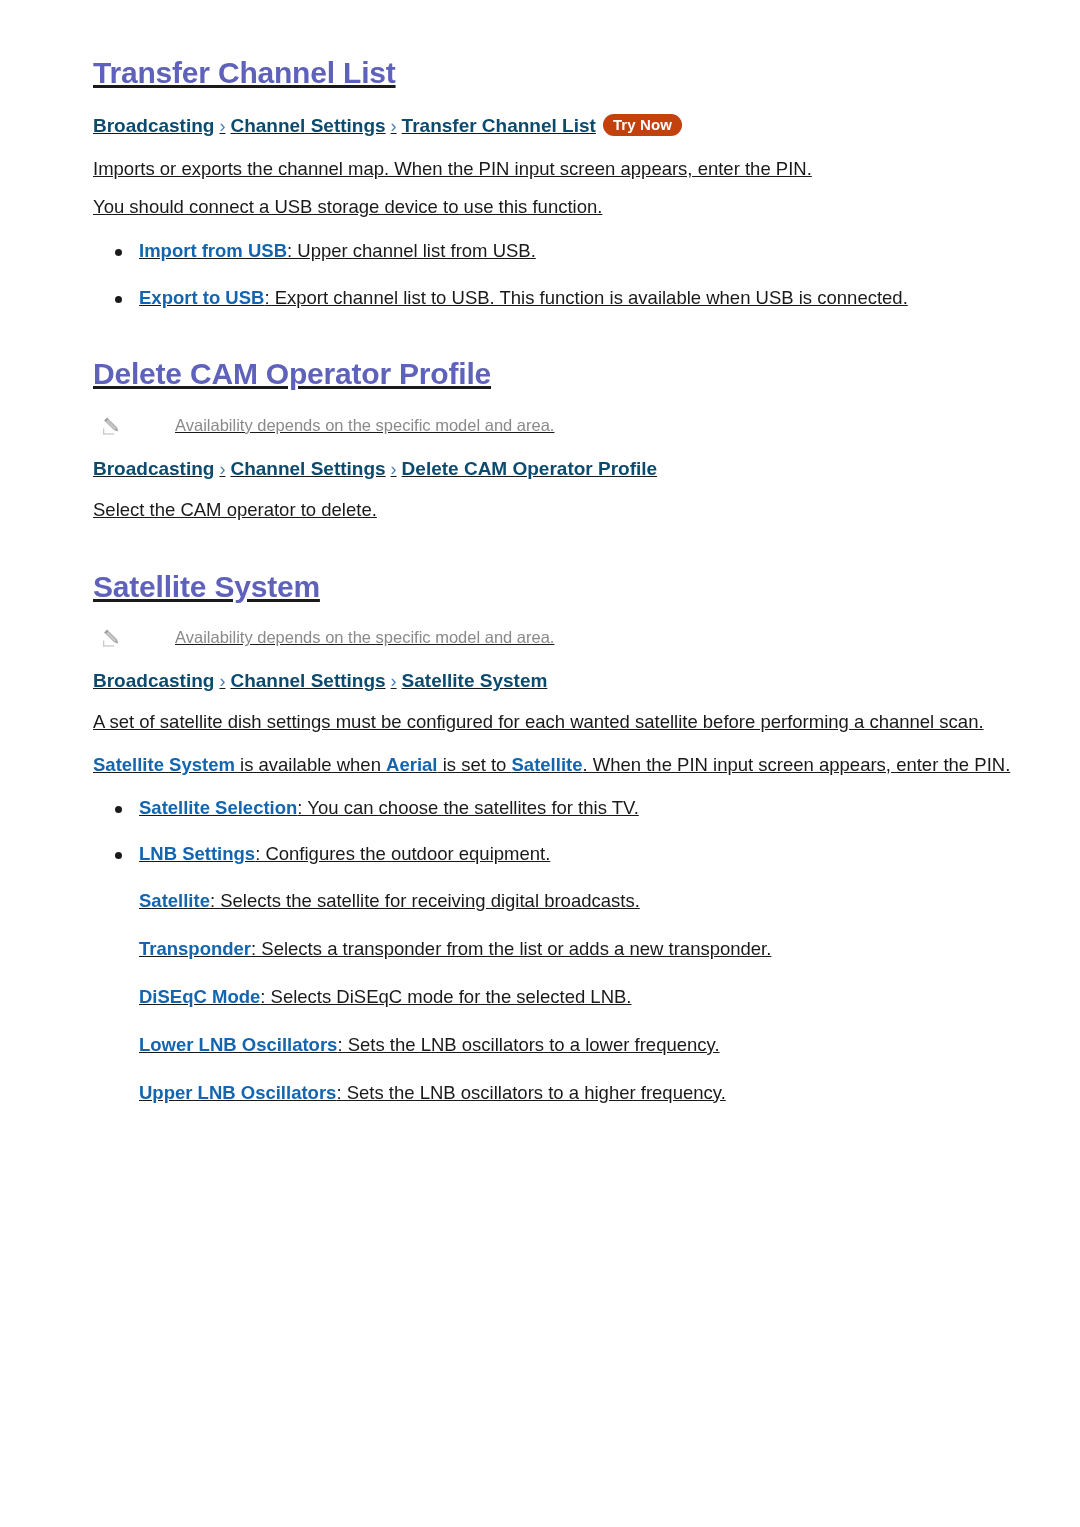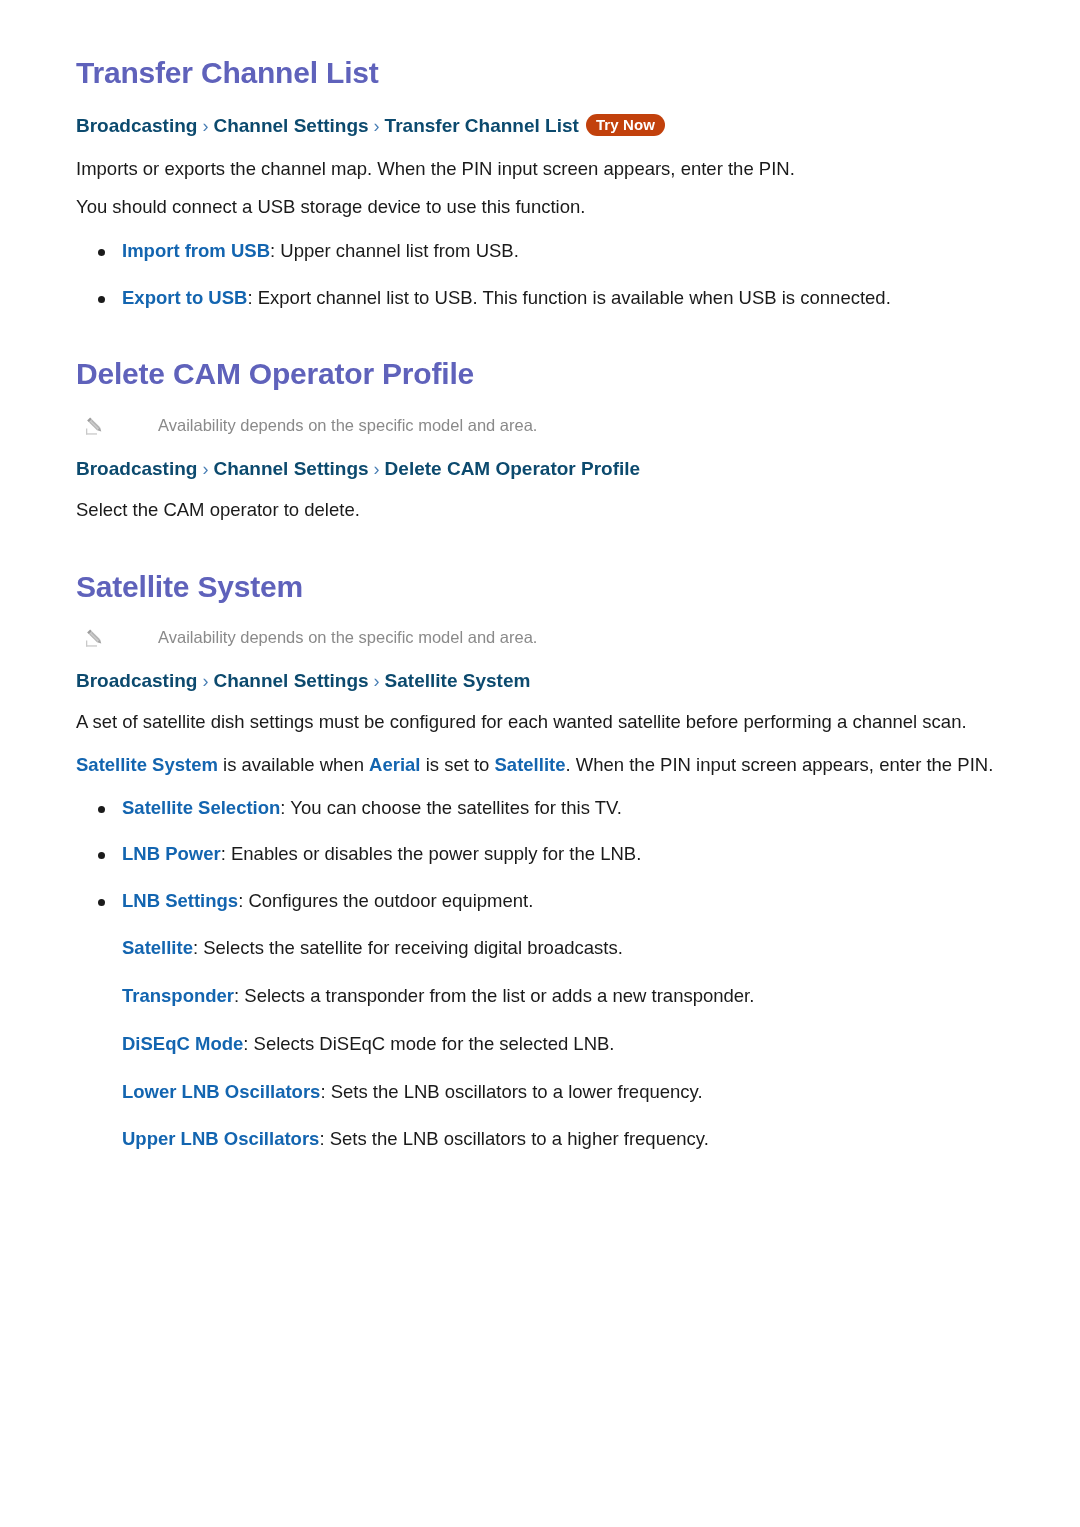--- a/index.html
+++ b/index.html
@@ -19,23 +19,24 @@
     position: absolute;
     left: 0;
     top: 0;
     width: 1080px;
     height: 1527px;
     padding: 0;
     box-sizing: border-box;
   }
   .content {
     position: absolute;
-    left: 76px;
+    left: 93px;
     top: 56px;
     width: 928px;
+    text-decoration: underline;
   }
 
   h1.section-title {
     font-size: 30px;
     font-weight: bold;
     color: #5f62bb;
     margin: 0 0 22px 0;
     letter-spacing: -0.2px;
     line-height: 1.15;
   }
@@ -221,21 +222,20 @@
       <div class="breadcrumb">
         <span class="crumb">Broadcasting</span><span class="sep">›</span><span class="crumb">Channel Settings</span><span class="sep">›</span><span class="crumb">Satellite System</span>
       </div>
 
       <p class="body-text tight">A set of satellite dish settings must be configured for each wanted satellite before performing a channel scan.</p>
 
       <p class="body-text tight"><span class="lnk">Satellite System</span><span> is available when </span><span class="lnk">Aerial</span><span> is set to </span><span class="lnk">Satellite</span><span>. When the PIN input screen appears, enter the PIN.</span></p>
 
       <ul class="bullets">
         <li><span class="lnk">Satellite Selection</span><span>: You can choose the satellites for this TV.</span></li>
-        <li><span class="lnk">LNB Power</span><span>: Enables or disables the power supply for the LNB.</span></li>
         <li><span class="lnk">LNB Settings</span><span>: Configures the outdoor equipment.</span></li>
       </ul>
 
       <ul class="sub-list">
         <li><span class="lnk">Satellite</span><span>: Selects the satellite for receiving digital broadcasts.</span></li>
         <li><span class="lnk">Transponder</span><span>: Selects a transponder from the list or adds a new transponder.</span></li>
         <li><span class="lnk">DiSEqC Mode</span><span>: Selects DiSEqC mode for the selected LNB.</span></li>
         <li><span class="lnk">Lower LNB Oscillators</span><span>: Sets the LNB oscillators to a lower frequency.</span></li>
         <li><span class="lnk">Upper LNB Oscillators</span><span>: Sets the LNB oscillators to a higher frequency.</span></li>
       </ul>

